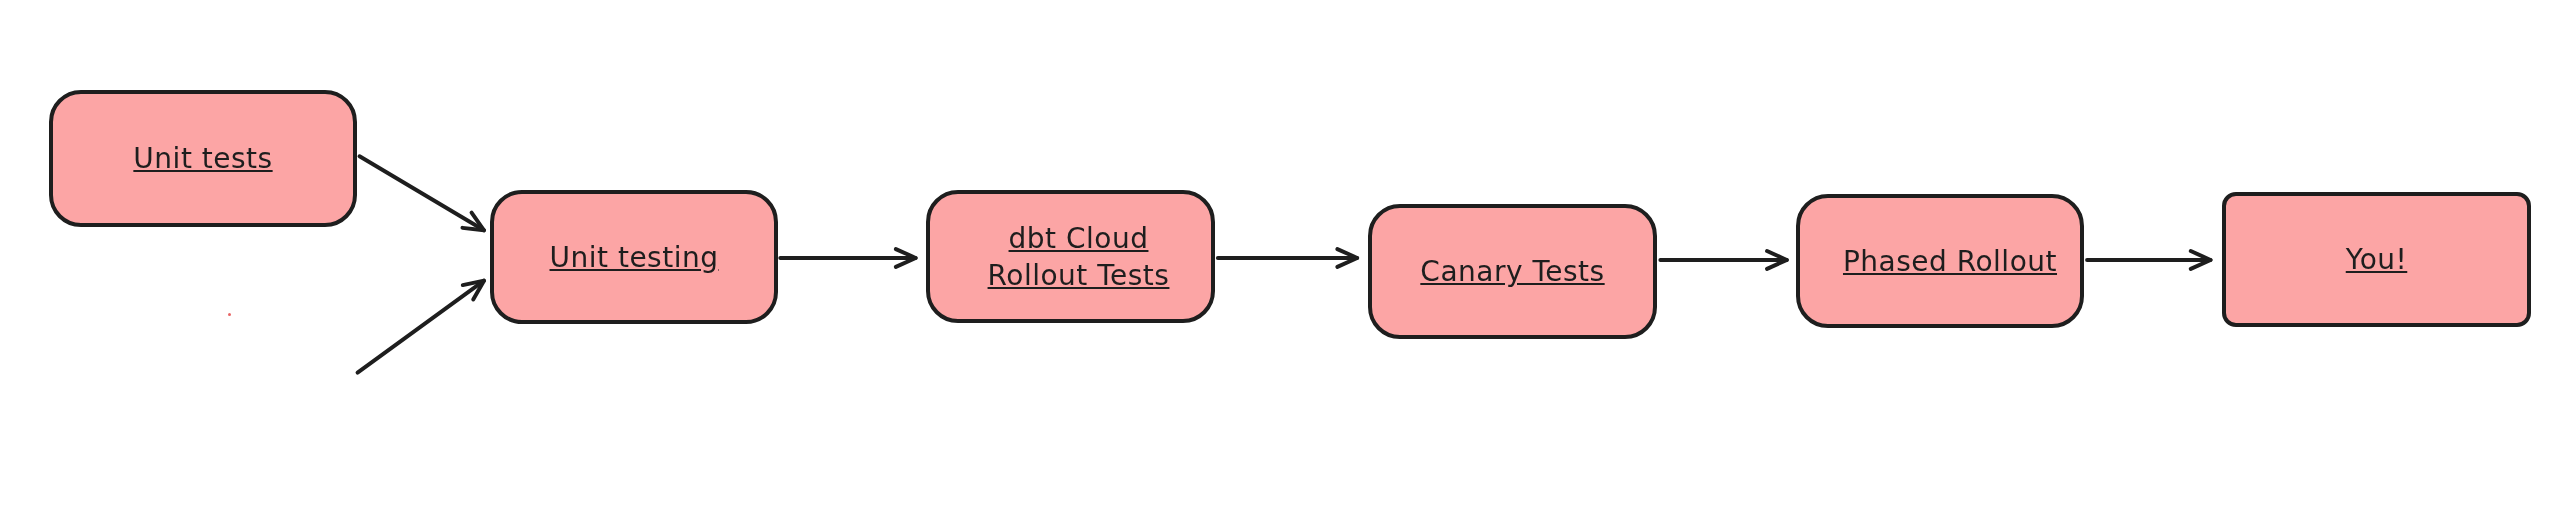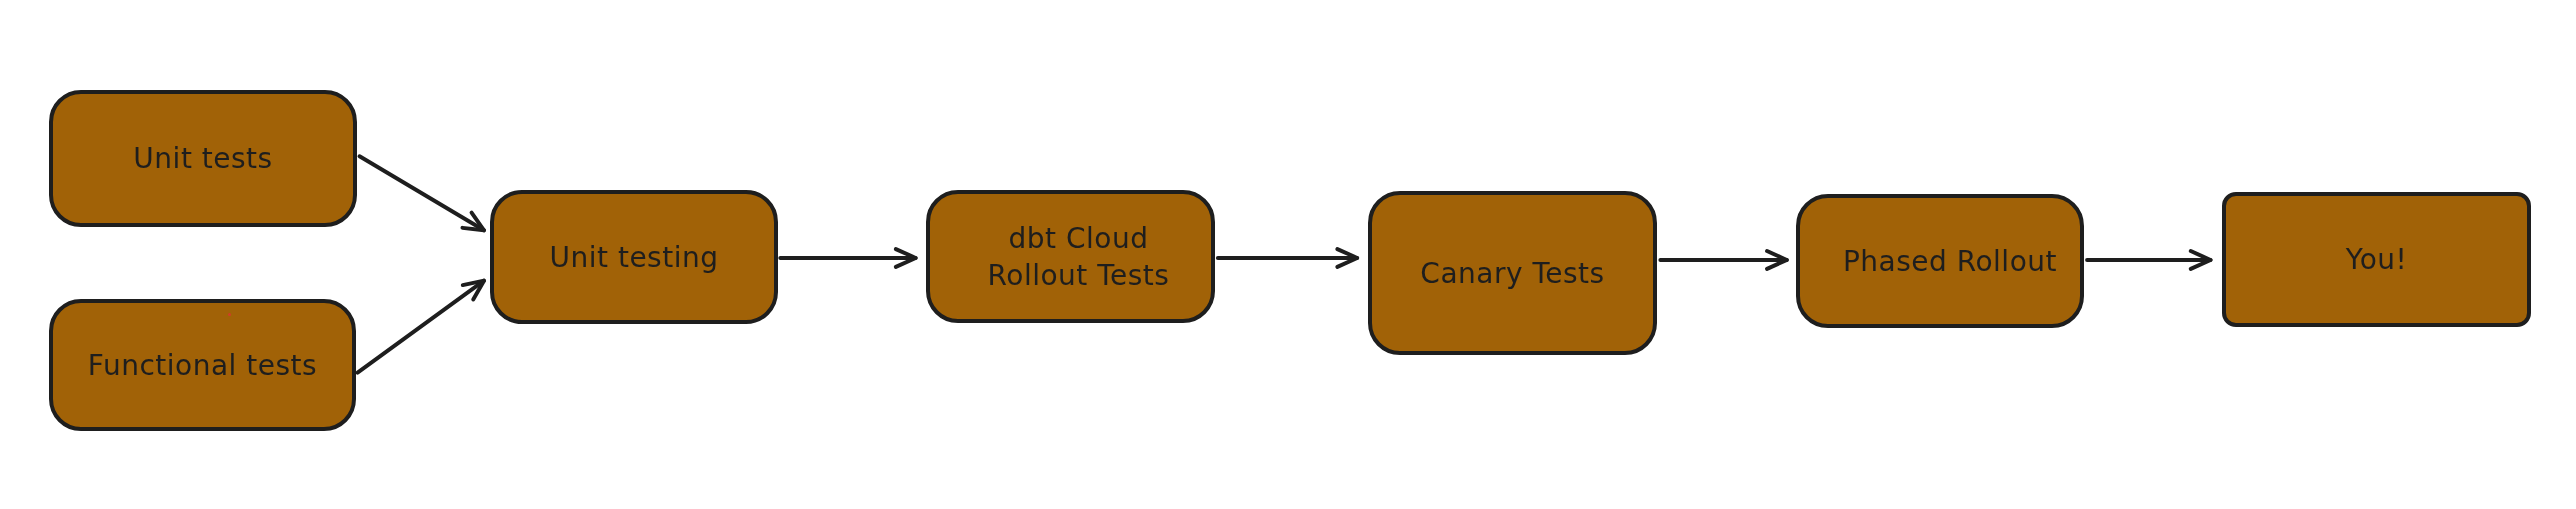--- a/index.html
+++ b/index.html
@@ -20,37 +20,38 @@
     left: 0; top: 0;
     width: 2576px;
     height: 510px;
     pointer-events: none;
   }
   .node {
     position: absolute;
     box-sizing: border-box;
     border: 4px solid #1e1e1e;
     border-radius: 32px;
-    background: #a16207;
+    background: #fca5a5;
     display: flex;
     flex-direction: column;
     align-items: center;
     justify-content: center;
     color: #1e1e1e;
     font-size: 28px;
     line-height: 37px;
     letter-spacing: 0.5px;
     text-align: center;
     white-space: nowrap;
+    text-decoration: underline;
   }
   .node-unit       { left: 49px;   top: 90px;  width: 308px; height: 137px; }
   .node-functional { left: 49px;   top: 299px; width: 307px; height: 132px; }
   .node-smoke      { left: 490px;  top: 190px; width: 288px; height: 134px; }
   .node-dbt        { left: 926px;  top: 190px; width: 289px; height: 133px; padding-left: 16px; }
-  .node-canary     { left: 1368px; top: 191px; width: 289px; height: 164px; }
+  .node-canary     { left: 1368px; top: 204px; width: 289px; height: 135px; }
   .node-phased     { left: 1796px; top: 194px; width: 288px; height: 134px; padding-left: 20px; }
   .node-you        { left: 2222px; top: 192px; width: 309px; height: 135px; border-radius: 14px; }
   .artifact-dot {
     position: absolute;
     left: 228px;
     top: 313px;
     width: 3px;
     height: 3px;
     border-radius: 50%;
     background: #e03131;
@@ -75,23 +76,20 @@
       <path d="M1233,261 L1374,261" marker-end="url(#arrowhead)"></path>
       <path d="M1681,263 L1809,263" marker-end="url(#arrowhead)"></path>
       <path d="M2113,263 L2238,263" marker-end="url(#arrowhead)"></path>
     </g>
   </svg>
 
   <div class="node node-unit">
     <span>Unit tests</span>
   </div>
 
-  <div class="node node-functional">
-    <span>Functional tests</span>
-  </div>
 
   <div class="node node-smoke">
     <span>Unit testing</span>
   </div>
 
   <div class="node node-dbt">
     <span>dbt Cloud</span>
     <span>Rollout Tests</span>
   </div>
 

